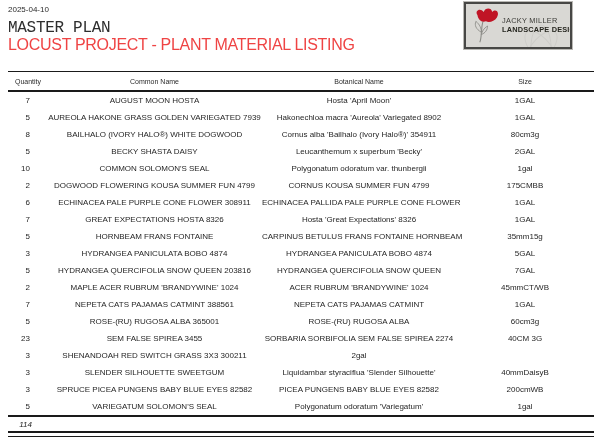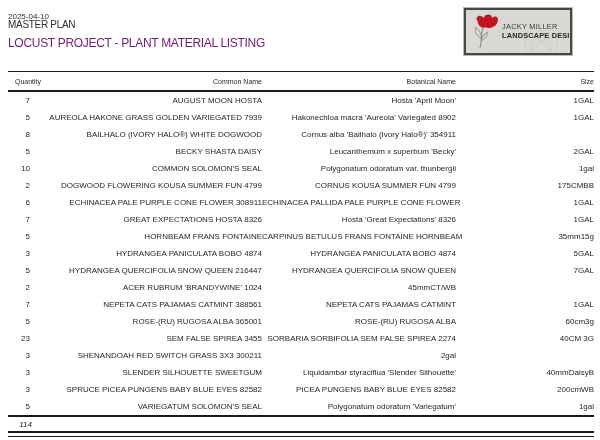--- a/index.html
+++ b/index.html
@@ -5,27 +5,27 @@
   html,body{margin:0;padding:0;background:#fff;}
   .page{
     position:relative;
     width:600px;height:440px;
     background:#ffffff;
     font-family:"Liberation Sans", sans-serif;
     color:#1f1f1f;
     overflow:hidden;
   }
   
-  .report-date{position:absolute;left:8px;top:12px;font-size:8px;color:#2b2b2b;}
-  .report-title1{position:absolute;left:8px;top:19px;font-size:10px;letter-spacing:-0.3px;color:#2e2e2e;}
-  .report-title2{position:absolute;left:8px;top:36px;font-size:12px;letter-spacing:-0.3px;color:#701a75;}
+  .report-date{position:absolute;left:8px;top:5px;font-size:8px;color:#2b2b2b;}
+  .report-title1{position:absolute;left:8px;top:19px;font-size:16px;letter-spacing:-0.3px;color:#2e2e2e;font-family:Liberation Mono, monospace;}
+  .report-title2{position:absolute;left:8px;top:36px;font-size:16px;letter-spacing:-0.3px;color:#ef4444;}
 
   
   .logo-box{
-    position:absolute;left:464px;top:8px;width:104px;height:43px;
+    position:absolute;left:464px;top:2px;width:104px;height:43px;
     background:#d9d8d4;
     border:2px solid #474745;
     box-shadow:0 0 0 1px #b9b8b4;
     display:flex;align-items:center;
     overflow:hidden;
   }
   .logo-flower{flex:0 0 auto;margin:1px 0 0 6px;}
   .logo-text{margin-left:2px;line-height:1.05;transform:scaleX(0.92);transform-origin:left center;}
   .logo-name1{font-size:8px;color:#3a3a36;letter-spacing:0.3px;white-space:nowrap;}
   .logo-name2{font-size:8px;font-weight:bold;color:#26261f;letter-spacing:0.2px;white-space:nowrap;}
@@ -40,21 +40,21 @@
   }
   .thead{
     height:18px;
     border-top:1px solid #1a1a1a;
     border-bottom:2px solid #1a1a1a;
     font-size:7px;color:#2b2b2b;
   }
   .thead .c-qty{padding-left:7px;text-align:left;}
   .tbody .trow{height:17px;font-size:8px;white-space:nowrap;}
   .c-qty{text-align:right;padding-right:17px;}
-  .c-common,.c-botanical,.c-size{text-align:right;overflow:visible;}
+  .c-common,.c-botanical,.c-size{text-align:center;overflow:visible;}
   .total-row{
     border-top:2px solid #1a1a1a;
     height:14px;display:grid;grid-template-columns:39px 1fr;align-items:center;
     font-size:8px;
   }
   .total-qty{text-align:right;padding-right:15px;font-style:italic;}
   .double-line{height:3px;border-top:2px solid #1a1a1a;border-bottom:1px solid #1a1a1a;}
 </style>
 </head>
 <body>
@@ -101,20 +101,21 @@
         <div class="trow">
     <div class="c-qty">5</div>
     <div class="c-common">AUREOLA HAKONE GRASS GOLDEN VARIEGATED 7939</div>
     <div class="c-botanical">Hakonechloa macra 'Aureola' Variegated 8902</div>
     <div class="c-size">1GAL</div>
   </div>
         <div class="trow">
     <div class="c-qty">8</div>
     <div class="c-common">BAILHALO (IVORY HALO®) WHITE DOGWOOD</div>
     <div class="c-botanical">Cornus alba 'Bailhalo (Ivory Halo®)' 354911</div>
+    <div class="c-size">80cm3g</div>
   </div>
         <div class="trow">
     <div class="c-qty">5</div>
     <div class="c-common">BECKY SHASTA DAISY</div>
     <div class="c-botanical">Leucanthemum x superbum 'Becky'</div>
     <div class="c-size">2GAL</div>
   </div>
         <div class="trow">
     <div class="c-qty">10</div>
     <div class="c-common">COMMON SOLOMON'S SEAL</div>
@@ -146,26 +147,27 @@
     <div class="c-size">35mm15g</div>
   </div>
         <div class="trow">
     <div class="c-qty">3</div>
     <div class="c-common">HYDRANGEA PANICULATA BOBO 4874</div>
     <div class="c-botanical">HYDRANGEA PANICULATA BOBO 4874</div>
     <div class="c-size">5GAL</div>
   </div>
         <div class="trow">
     <div class="c-qty">5</div>
-    <div class="c-common">HYDRANGEA QUERCIFOLIA SNOW QUEEN 216447</div>
+    <div class="c-common">HYDRANGEA QUERCIFOLIA SNOW QUEEN 203816</div>
     <div class="c-botanical">HYDRANGEA QUERCIFOLIA SNOW QUEEN</div>
     <div class="c-size">7GAL</div>
   </div>
         <div class="trow">
     <div class="c-qty">2</div>
+    <div class="c-common">MAPLE ACER RUBRUM 'BRANDYWINE' 1024</div>
     <div class="c-botanical">ACER RUBRUM 'BRANDYWINE' 1024</div>
     <div class="c-size">45mmCT/WB</div>
   </div>
         <div class="trow">
     <div class="c-qty">7</div>
     <div class="c-common">NEPETA CATS PAJAMAS CATMINT 388561</div>
     <div class="c-botanical">NEPETA CATS PAJAMAS CATMINT</div>
     <div class="c-size">1GAL</div>
   </div>
         <div class="trow">

